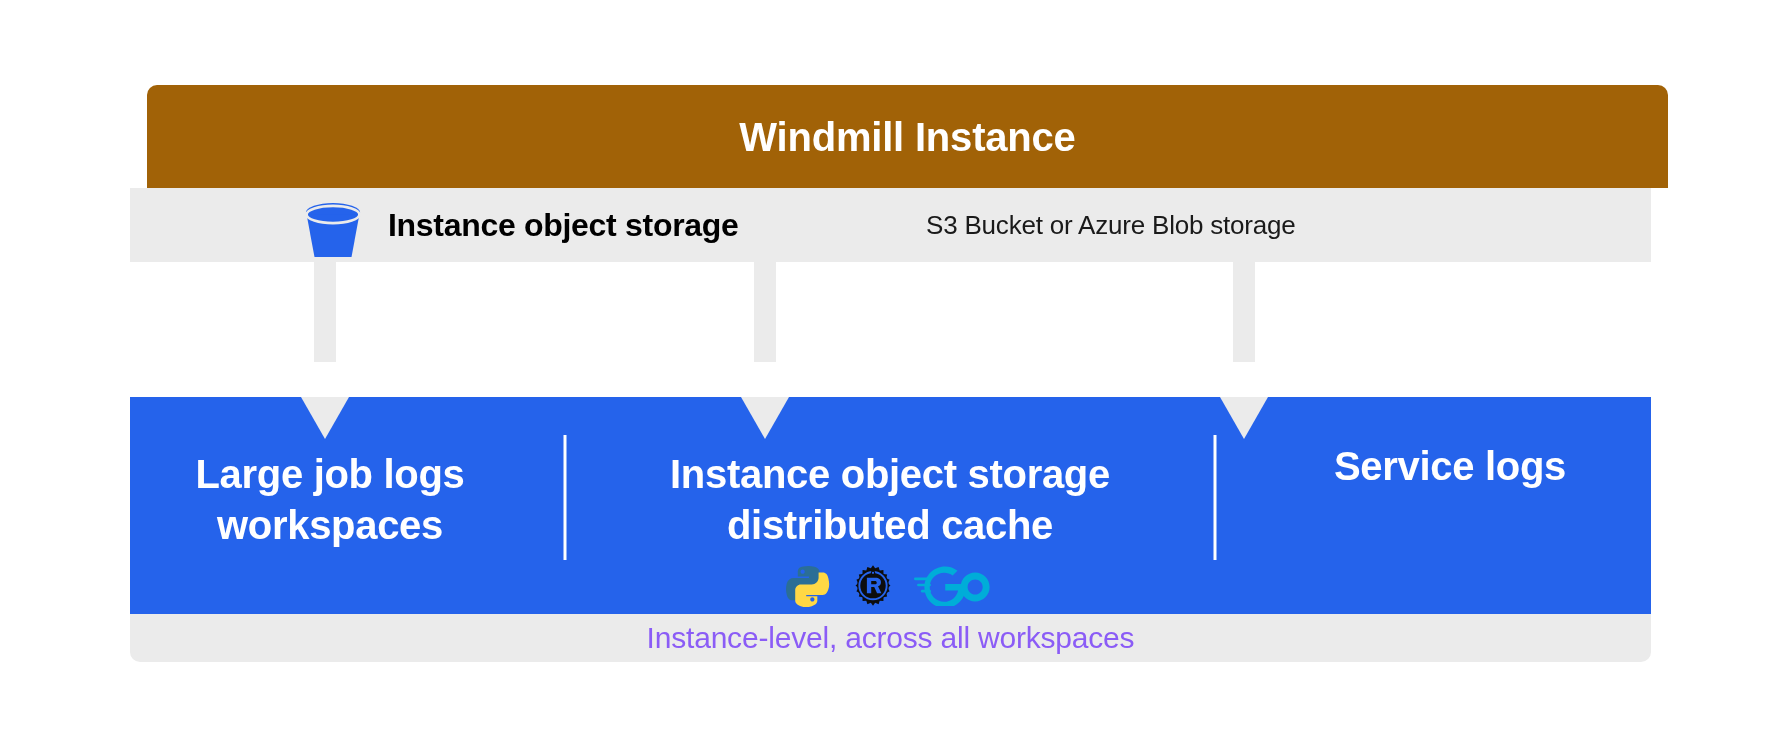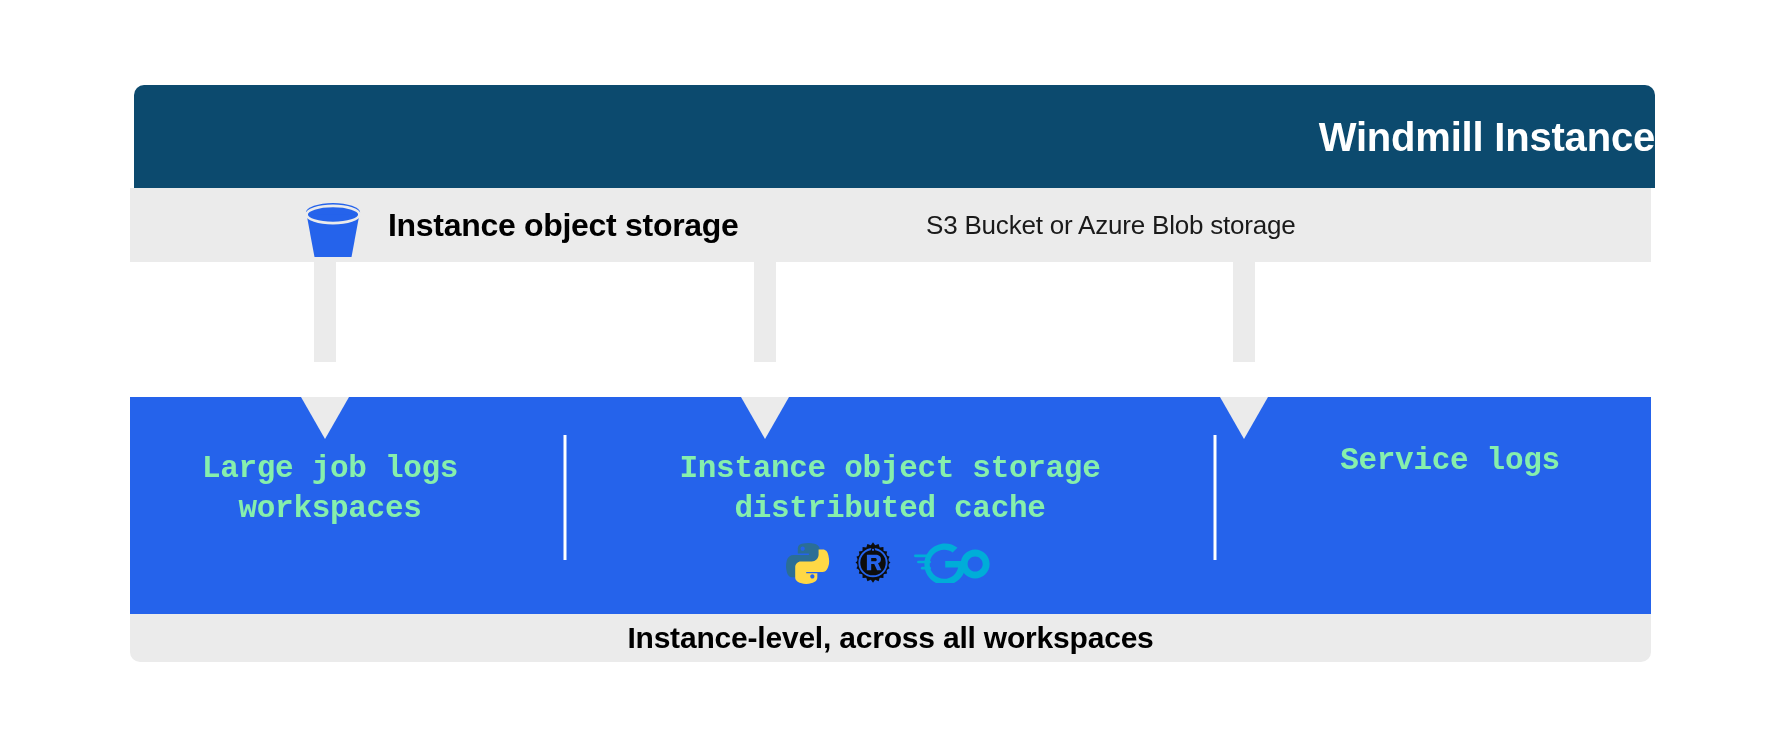--- a/index.html
+++ b/index.html
@@ -20,29 +20,29 @@
     position: absolute;
     left: 130px;
     top: 85px;
     width: 1521px;
     height: 577px;
   }
 
   
   .header-band {
     position: absolute;
-    left: 4px;
+    left: 17px;
     top: 0;
     width: 1521px;
     height: 103px;
-    background: #0c4a6e;
+    background: #a16207;
     border-radius: 10px 10px 0 0;
     display: flex;
     align-items: center;
-    justify-content: flex-end;
+    justify-content: center;
     box-sizing: border-box;
   }
   .header-title {
     color: #ffffff;
     font-size: 40px;
     font-weight: bold;
     letter-spacing: -0.2px;
     line-height: 1;
   }
 
@@ -165,27 +165,26 @@
   .divider {
     position: absolute;
     left: 50%;
     top: 38px;
     width: 3px;
     height: 125px;
     background: #ffffff;
     transform: translateX(-50%);
   }
   .col-title {
-    color: #86efac;
-    font-size: 31px;
+    color: #ffffff;
+    font-size: 40px;
     font-weight: bold;
     line-height: 1.28;
     text-align: center;
     letter-spacing: -0.3px;
-    font-family: Liberation Mono, monospace;
   }
   .lang-row {
     margin-top: 12px;
     display: flex;
     align-items: center;
     gap: 18px;
     height: 50px;
   }
 
   
@@ -196,23 +195,23 @@
     width: 1521px;
     height: 48px;
     background: #ebebeb;
     border-radius: 0 0 10px 10px;
     display: flex;
     align-items: center;
     justify-content: center;
     box-sizing: border-box;
   }
   .footer-text {
-    color: #000000;
+    color: #8b5cf6;
     font-size: 30px;
-    font-weight: bold;
+    font-weight: normal;
     letter-spacing: -0.2px;
     white-space: nowrap;
   }
 </style>
 </head>
 <body>
 
 <div id="diagram">
 
   <div class="header-band">

